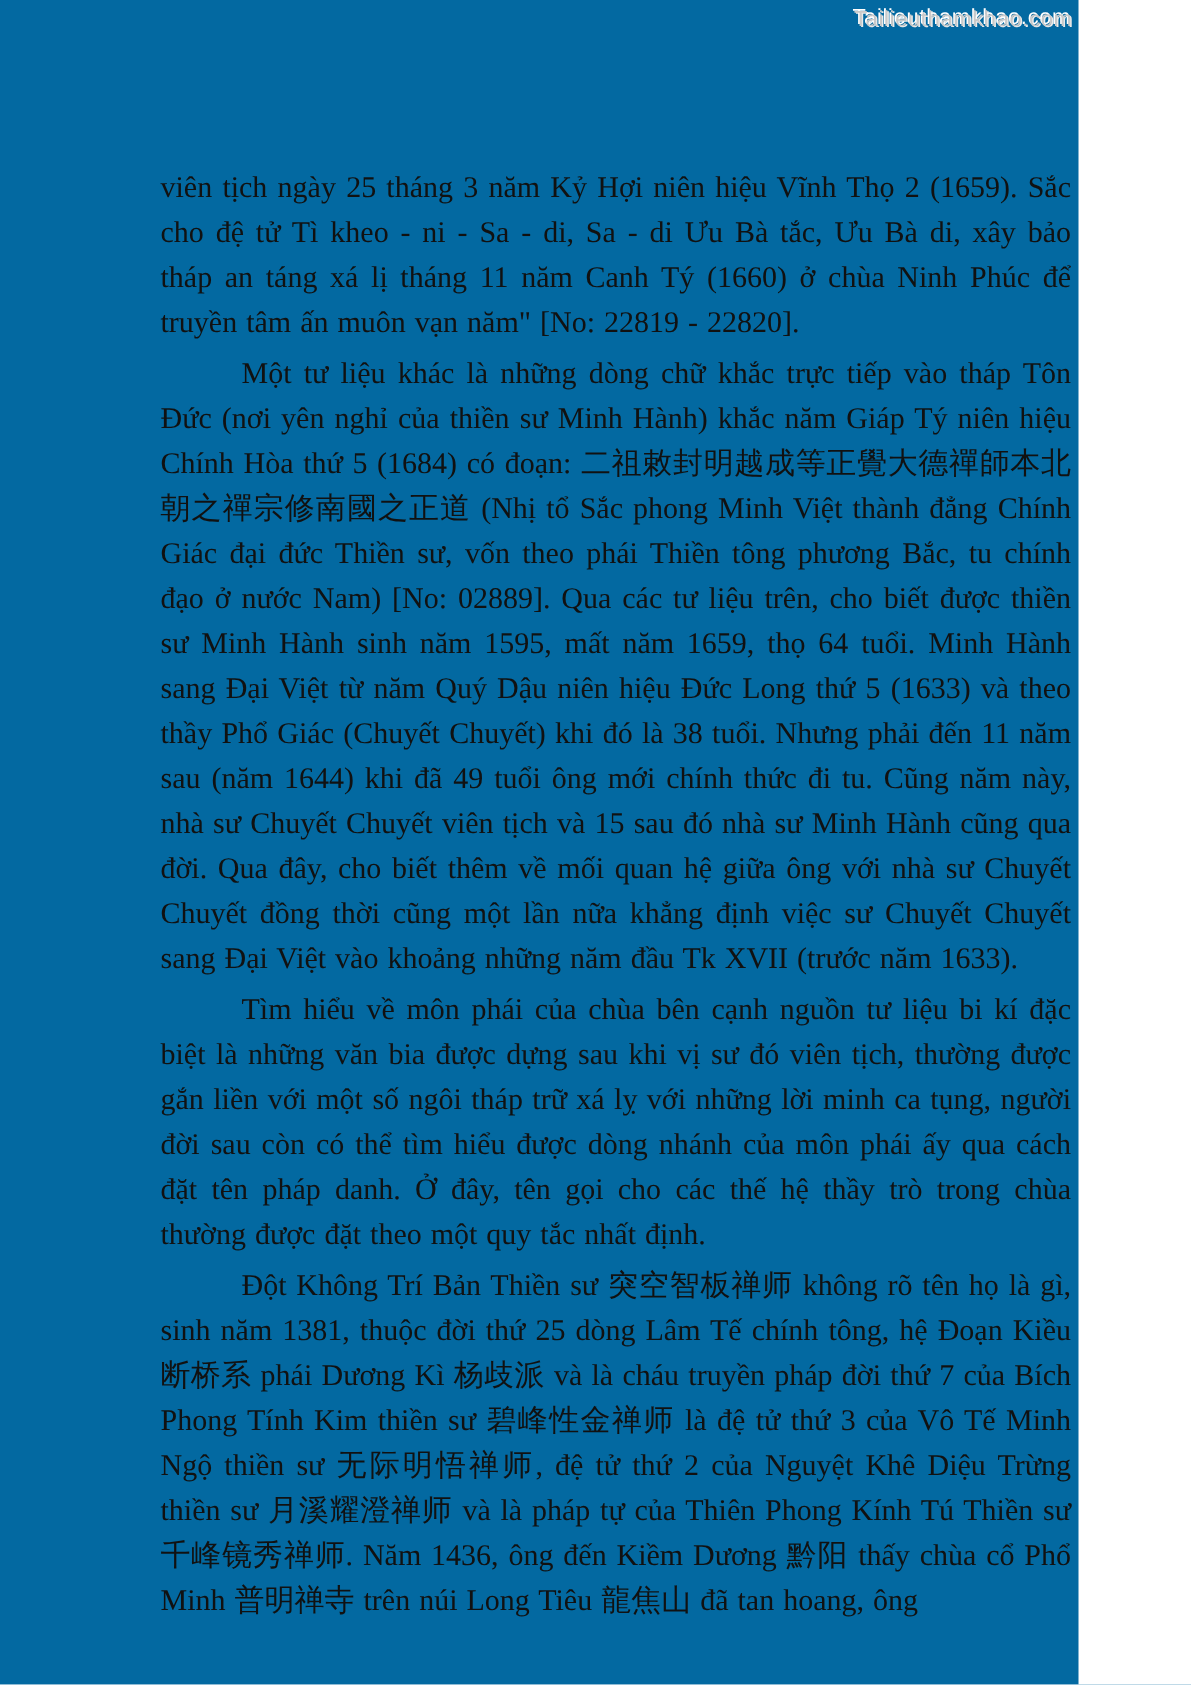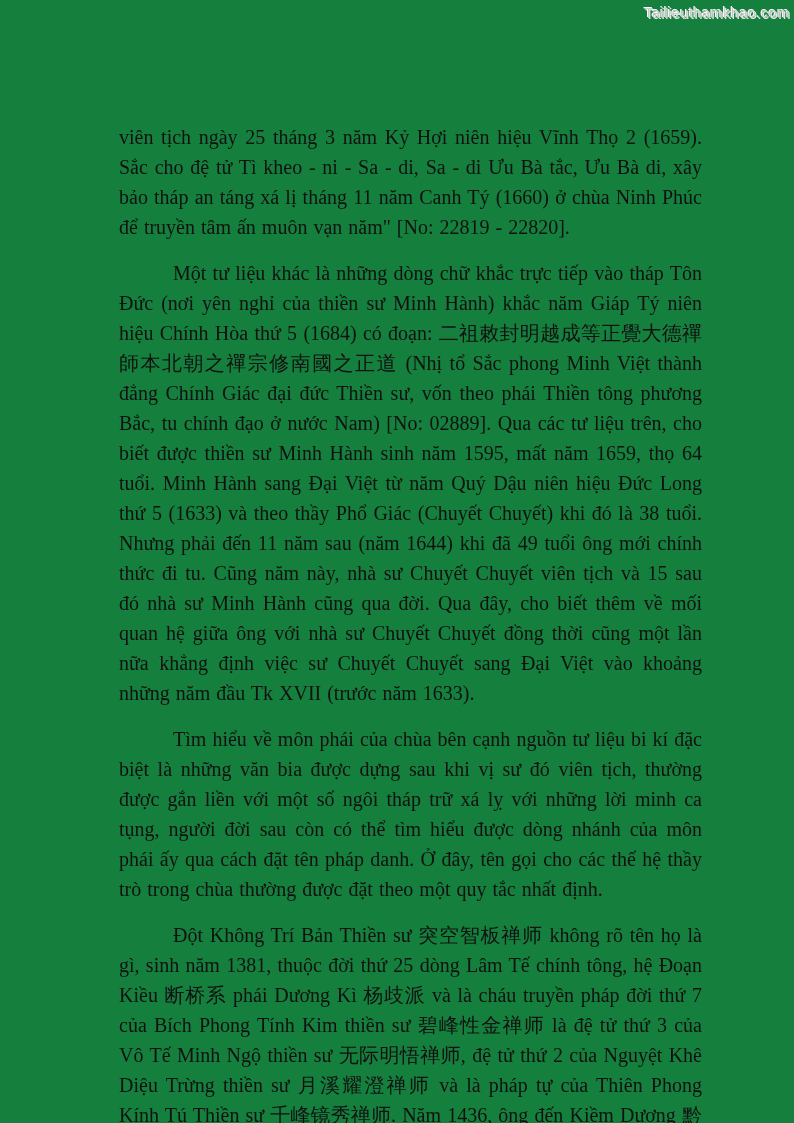--- a/index.html
+++ b/index.html
@@ -2,23 +2,23 @@
 <html><head>
 <meta charset="utf-8">
 <style>
   html, body {
     margin: 0;
     padding: 0;
     background: #ffffff;
   }
   .page {
     position: relative;
-    width: 794px;
+    width: 719px;
     height: 1123px;
-    background: #15803d;
+    background: #0369a1;
     overflow: hidden;
     font-family: "Liberation Serif", serif;
     color: #111111;
   }
   .watermark {
     position: absolute;
     top: 5px;
     right: 4px;
     font-family: "Liberation Sans", sans-serif;
     font-size: 14.5px;
@@ -31,21 +31,21 @@
     position: absolute;
     left: 103px;
     top: 106px;
     width: 615px;
     font-size: 20px;
     line-height: 30px;
     text-align: justify;
     word-spacing: 1px;
   }
   .para {
-    margin: 16px;
+    margin: 4px;
     padding: 0;
   }
   .para.indent {
     text-indent: 54px;
   }
   .page-number {
     position: absolute;
     left: 103px;
     top: 1046px;
     width: 615px;

